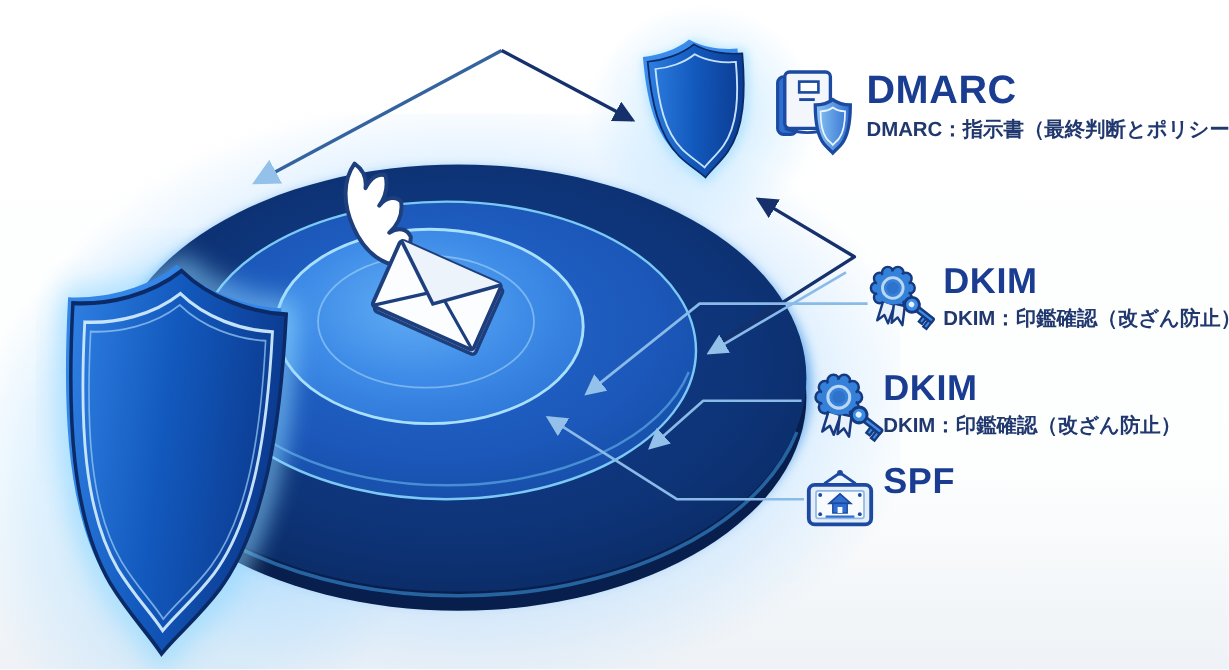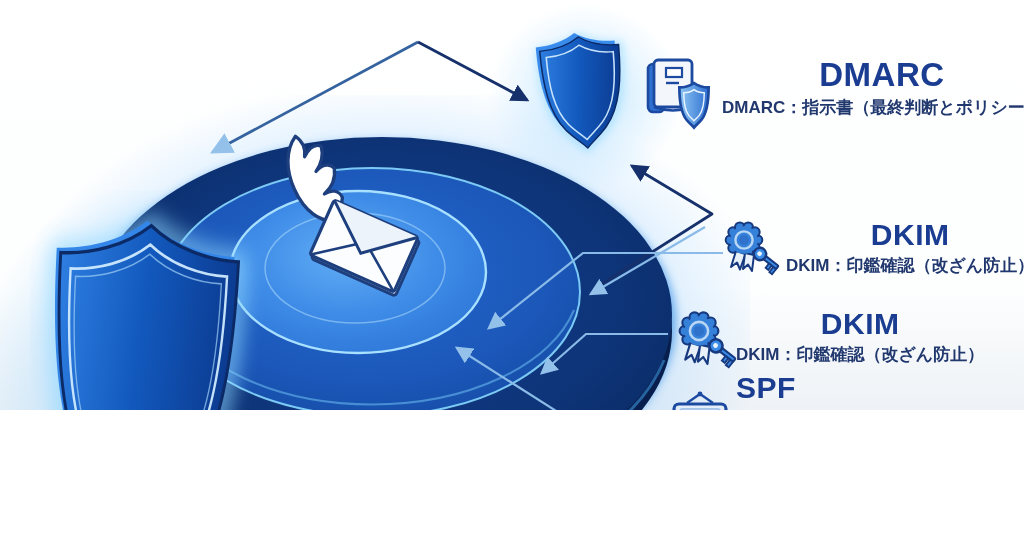--- a/index.html
+++ b/index.html
@@ -1,20 +1,19 @@
 <!DOCTYPE html>
 <html><head>
 <meta charset="utf-8">
 <style>
   html,body{margin:0;padding:0;}
   body{font-family:"Liberation Sans","DejaVu Sans",sans-serif;background:#fff;}
   #stage{
-    position:relative;width:1024px;height:410px;overflow:hidden;
+    position:relative;width:1024px;height:558px;overflow:hidden;
     background:linear-gradient(180deg,#ffffff 0%,#fdfefe 70%,#eef2f6 100%);
-    text-align:center;
   }
   .glow{position:absolute;pointer-events:none;}
   #glow-disc{left:30px;top:95px;width:720px;height:470px;
     background:radial-gradient(ellipse at 50% 50%, rgba(120,190,250,.55) 0%, rgba(150,205,255,.30) 55%, rgba(255,255,255,0) 75%);}
   #glow-shield{left:-20px;top:190px;width:360px;height:430px;
     background:radial-gradient(ellipse at 50% 50%, rgba(130,205,255,.55) 0%, rgba(160,215,255,.25) 55%, rgba(255,255,255,0) 75%);}
   #glow-small-shield{left:490px;top:5px;width:190px;height:185px;
     background:radial-gradient(ellipse at 50% 50%, rgba(140,208,255,.5) 0%, rgba(255,255,255,0) 72%);}
   svg#canvas{position:absolute;left:0;top:0;}
   .label{position:absolute;white-space:nowrap;}
@@ -183,17 +182,17 @@
   <div class="label" id="label-dkim-outer" style="left:786px;top:219px;">
     <p class="title">DKIM</p>
     <p class="desc">DKIM：印鑑確認（改ざん防止）</p>
   </div>
 
   <div class="label" id="label-dkim-inner" style="left:736px;top:308px;">
     <p class="title">DKIM</p>
     <p class="desc">DKIM：印鑑確認（改ざん防止）</p>
   </div>
 
-  <div class="label" id="label-spf" style="left:736px;top:372px;">
+  <div class="label" id="label-spf" style="left:736px;top:386px;">
     <p class="title">SPF</p>
   </div>
 
 </div>
 
 </body></html>

